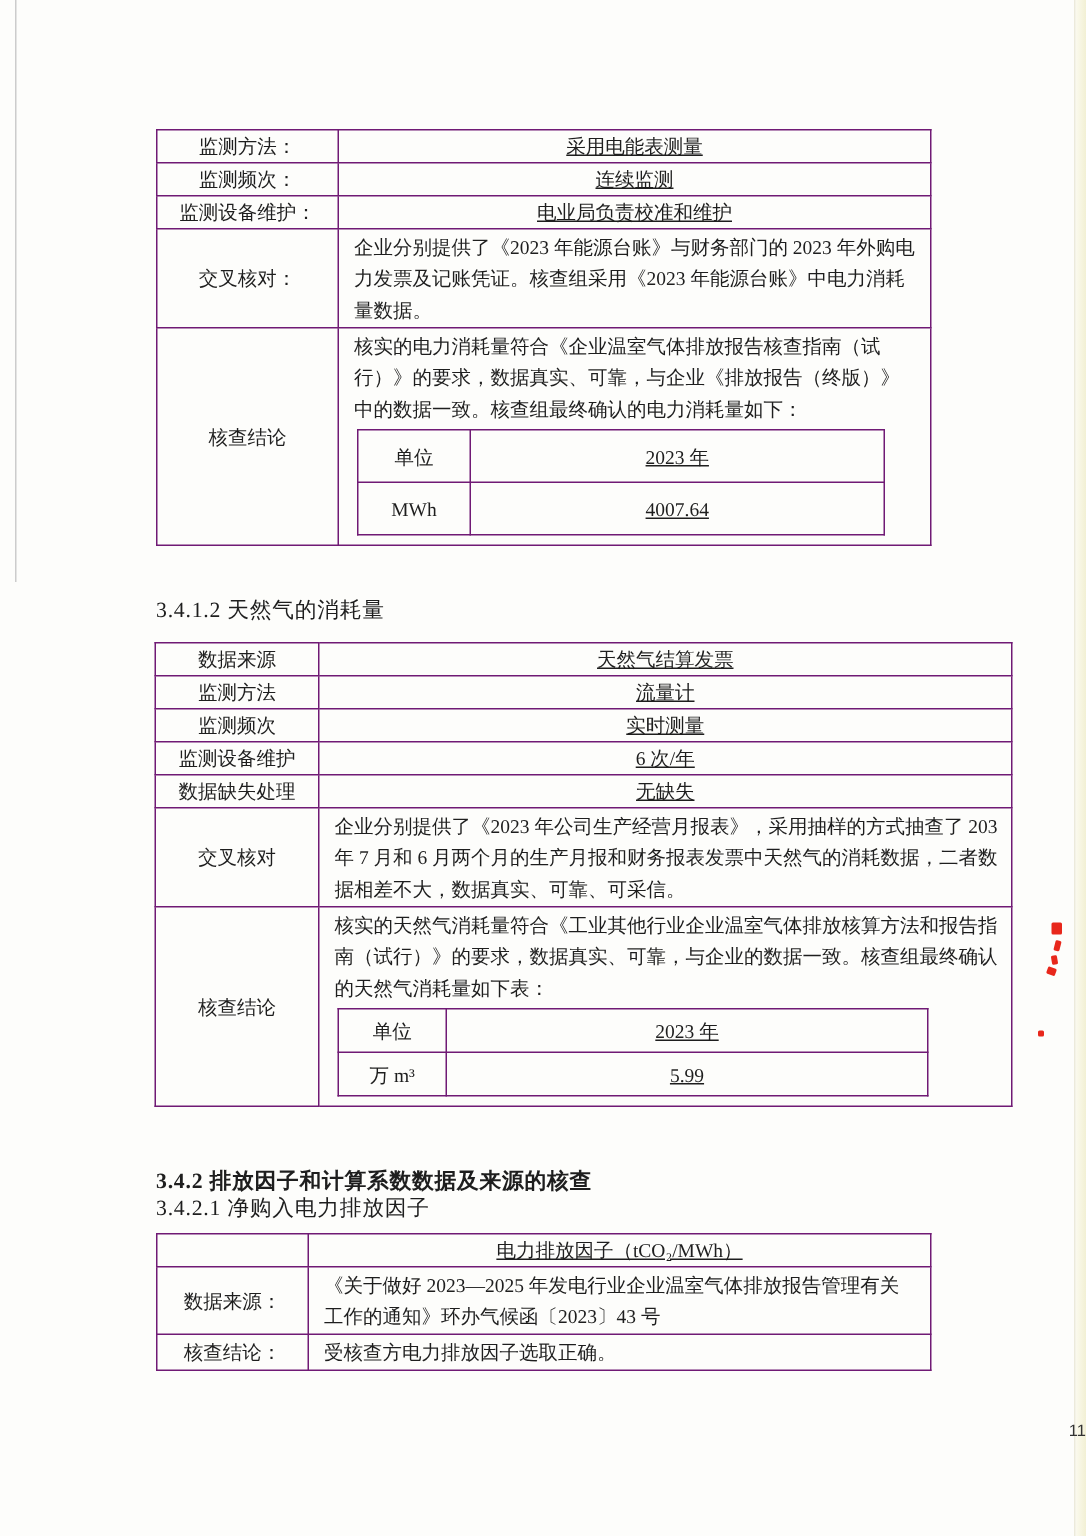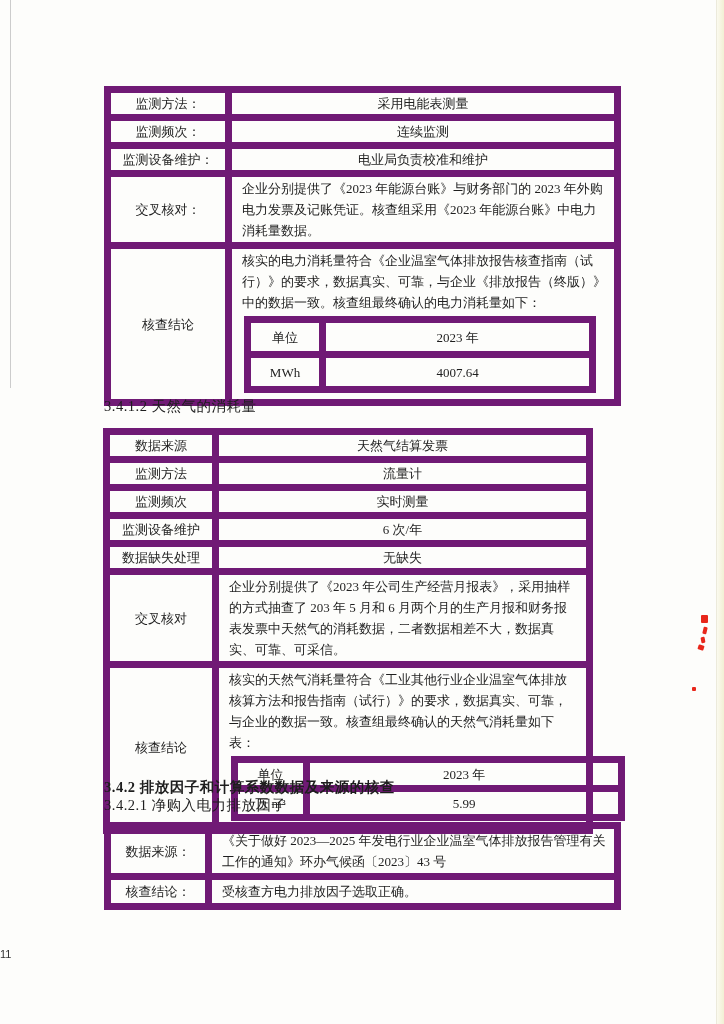--- a/index.html
+++ b/index.html
@@ -27,54 +27,54 @@
   .ink-mark { position: absolute; border-radius: 1px; }
   .ink-blob   { left: 701px; top: 615px; width: 7px;  height: 8px; }
   .ink-dash1  { left: 703px; top: 627px; width: 4px;  height: 7px; transform: rotate(14deg); }
   .ink-dash2  { left: 701px; top: 637px; width: 4px;  height: 6px; transform: rotate(-10deg); }
   .ink-dash3  { left: 698px; top: 645px; width: 6px;  height: 5px; transform: rotate(20deg); }
   .ink-dot    { left: 692px; top: 687px; width: 4px;  height: 4px; }
 
   
   table { border-collapse: collapse; table-layout: fixed; }
   td {
-    border: 7px solid #701a75;
+    border: 1px solid #701a75;
     font-size: 13px;
     line-height: 21px;
     padding: 0 4px;
     vertical-align: middle;
     margin-top: 44px;
   }
   .lbl { text-align: center; }
-  .val { text-align: center; }
+  .val { text-align: center; text-decoration: underline; }
   .txt { text-align: left; padding: 1px 8px 1px 10px; }
   .h21 td { height: 21px; }
 
   .tbl-electricity { position: absolute; left: 104px; top: 86px;  width: 517px; }
-  .tbl-gas         { position: absolute; left: 103px; top: 428px; width: 490px; }
+  .tbl-gas         { position: absolute; left: 103px; top: 428px; width: 572px; }
   .tbl-factor      { position: absolute; left: 104px; top: 822px; width: 517px; }
 
   .inner-table { margin: 3px 0 5px 2px; }
   .inner-electricity { width: 352px; }
   .inner-electricity td { height: 35px; }
   .inner-gas { width: 394px; }
   .inner-gas td { height: 29px; }
 
   
   .heading {
     position: absolute; left: 104px;
     font-size: 14.5px; letter-spacing: 0.5px; white-space: nowrap; text-align: right;
   }
   .heading-3412 { top: 397px; font-weight: normal; }
   .heading-342  { top: 758px; font-weight: bold; margin-top: 20px; }
   .heading-3421 { top: 796px; font-weight: normal; }
 
   .page-number {
     position: absolute; left: 0; right: 0; top: 948px;
-    text-align: left; font-size: 11px; color: #333;
+    text-align: right; font-size: 11px; color: #333;
     font-family: "Liberation Sans", sans-serif;
   }
 </style>
 </head>
 <body>
 
 <div class="page">
 
   <div class="scan-left-line"></div>
   <div class="scan-right-strip"></div>
@@ -154,21 +154,21 @@
     <tr class="h21">
       <td class="lbl">监测设备维护</td>
       <td class="val">6 次/年</td>
     </tr>
     <tr class="h21">
       <td class="lbl">数据缺失处理</td>
       <td class="val">无缺失</td>
     </tr>
     <tr>
       <td class="lbl">交叉核对</td>
-      <td class="txt">企业分别提供了《2023 年公司生产经营月报表》，采用抽样的方式抽查了 203 年 5 月和 6 月两个月的生产月报和财务报表发票中天然气的消耗数据，二者数据相差不大，数据真实、可靠、可采信。</td>
+      <td class="txt">企业分别提供了《2023 年公司生产经营月报表》，采用抽样的方式抽查了 203 年 7 月和 6 月两个月的生产月报和财务报表发票中天然气的消耗数据，二者数据相差不大，数据真实、可靠、可采信。</td>
     </tr>
     <tr>
       <td class="lbl">核查结论</td>
       <td class="txt">
         <div>核实的天然气消耗量符合《工业其他行业企业温室气体排放核算方法和报告指南（试行）》的要求，数据真实、可靠，与企业的数据一致。核查组最终确认的天然气消耗量如下表：</div>
         <table class="inner-table inner-gas">
           <colgroup>
                 <col style="width:72px">
                 <col>
               </colgroup>
@@ -190,20 +190,24 @@
 
   <div class="heading heading-342">3.4.2 排放因子和计算系数数据及来源的核查</div>
   <div class="heading heading-3421">3.4.2.1 净购入电力排放因子</div>
 
   <table class="tbl-factor">
     <colgroup>
         <col style="width:101px">
         <col>
       </colgroup>
     <tbody>
+        <tr class="h21">
+      <td class="lbl"></td>
+      <td class="val">电力排放因子（tCO₂/MWh）</td>
+    </tr>
     <tr>
       <td class="lbl">数据来源：</td>
       <td class="txt">《关于做好 2023—2025 年发电行业企业温室气体排放报告管理有关工作的通知》环办气候函〔2023〕43 号</td>
     </tr>
     <tr class="h21">
       <td class="lbl">核查结论：</td>
       <td class="txt">受核查方电力排放因子选取正确。</td>
     </tr>
   </tbody>
     </table>

